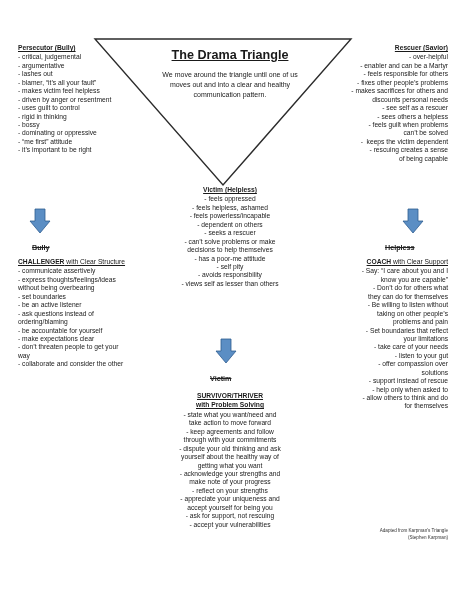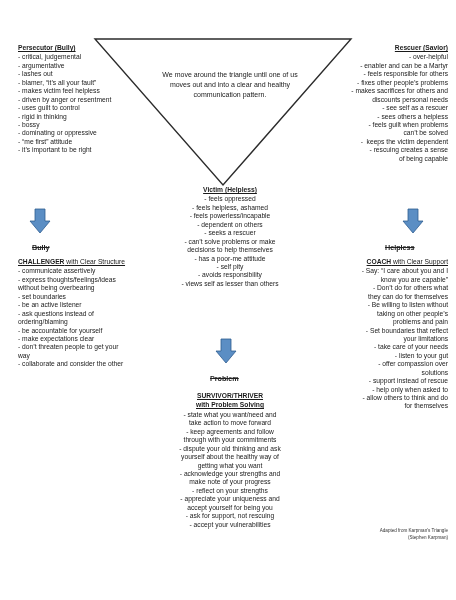--- a/index.html
+++ b/index.html
@@ -134,20 +134,21 @@
 </style>
 </head>
 <body>
 
 <div id="page">
 
   <svg id="triangle-svg" viewBox="0 0 262 152">
     <polygon points="3,3 259,3 131,149" fill="none" stroke="#2b2b2b" stroke-width="1.4"></polygon>
   </svg>
 
+  <div class="block" id="drama-title">The Drama Triangle</div>
   <div class="block" id="drama-sub">We move around the triangle until one of us moves out and into a clear and healthy communication pattern.</div>
 
   <div class="block col-left" id="persecutor-block">
     <span class="blk-title">Persecutor  (Bully)</span>
     <span class="line">- critical, judgemental</span>
     <span class="line">- argumentative</span>
     <span class="line">- lashes out</span>
     <span class="line">- blamer, “it’s all your fault”</span>
     <span class="line">- makes victim feel helpless</span>
     <span class="line">- driven by anger or resentment</span>
@@ -197,21 +198,21 @@
   <div class="struck" id="bully-struck">Bully</div>
 
   <svg class="arrow" id="arrow-rescuer" viewBox="0 0 22 26">
     <polygon points="6,1 16,1 16,13 21,13 11,25 1,13 6,13" fill="#5b8ec4" stroke="#2f5d91" stroke-width="0.8"></polygon>
   </svg>
   <div class="struck" id="rescuer-struck">Helpless</div>
 
   <svg class="arrow" id="arrow-victim" viewBox="0 0 22 26">
     <polygon points="6,1 16,1 16,13 21,13 11,25 1,13 6,13" fill="#5b8ec4" stroke="#2f5d91" stroke-width="0.8"></polygon>
   </svg>
-  <div class="struck" id="victim-struck">Problem</div>
+  <div class="struck" id="victim-struck">Victim</div>
 
   <div class="block col-left" id="challenger-block">
     <span class="blk-title blk-title-plain"><b>CHALLENGER</b><span> with Clear Structure</span></span>
     <span class="line">- communicate assertively</span>
     <span class="line">- express thoughts/feelings/ideas</span>
     <span class="line">without being overbearing</span>
     <span class="line">- set boundaries</span>
     <span class="line">- be an active listener</span>
     <span class="line">- ask questions instead of</span>
     <span class="line">ordering/blaming</span>

